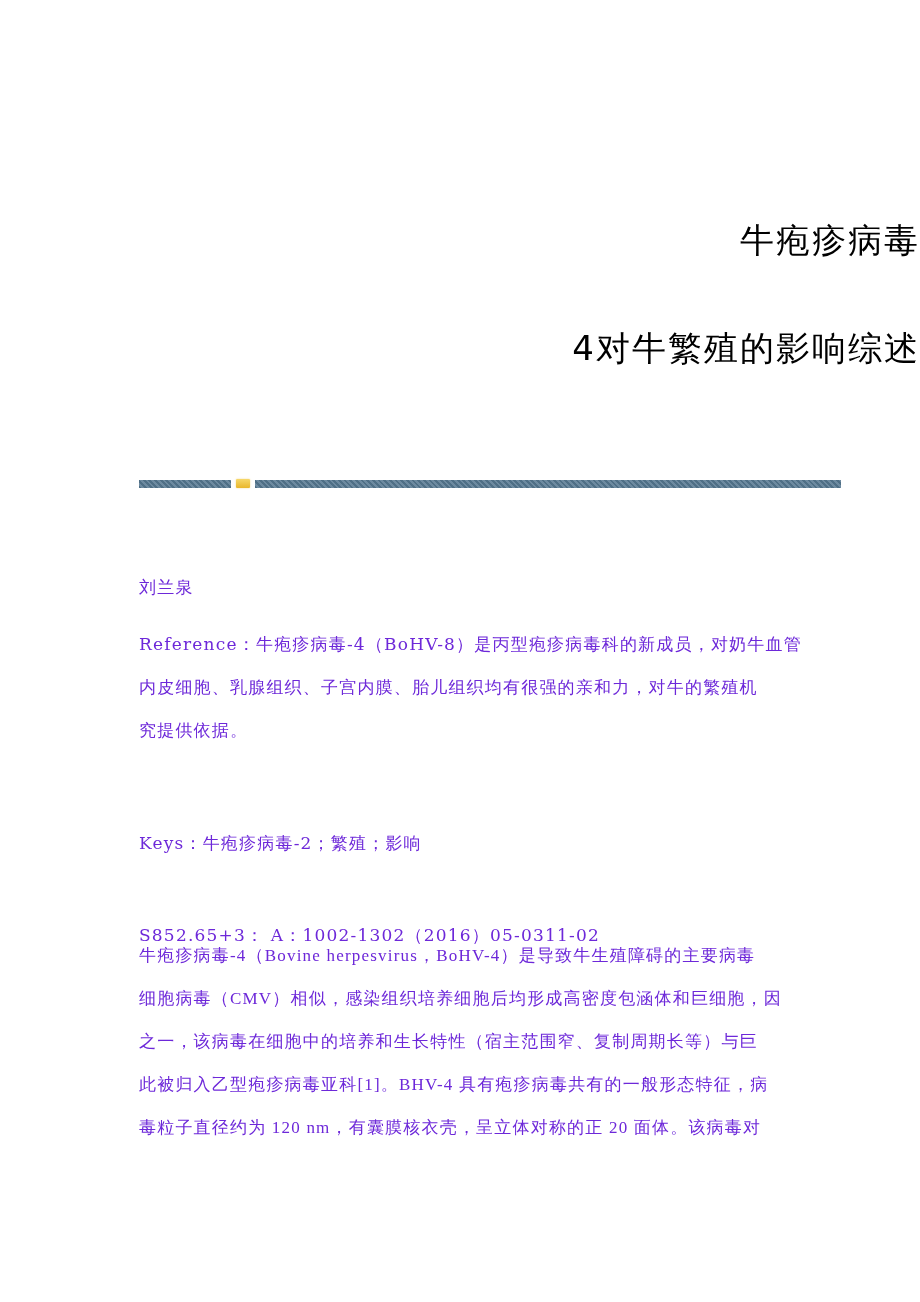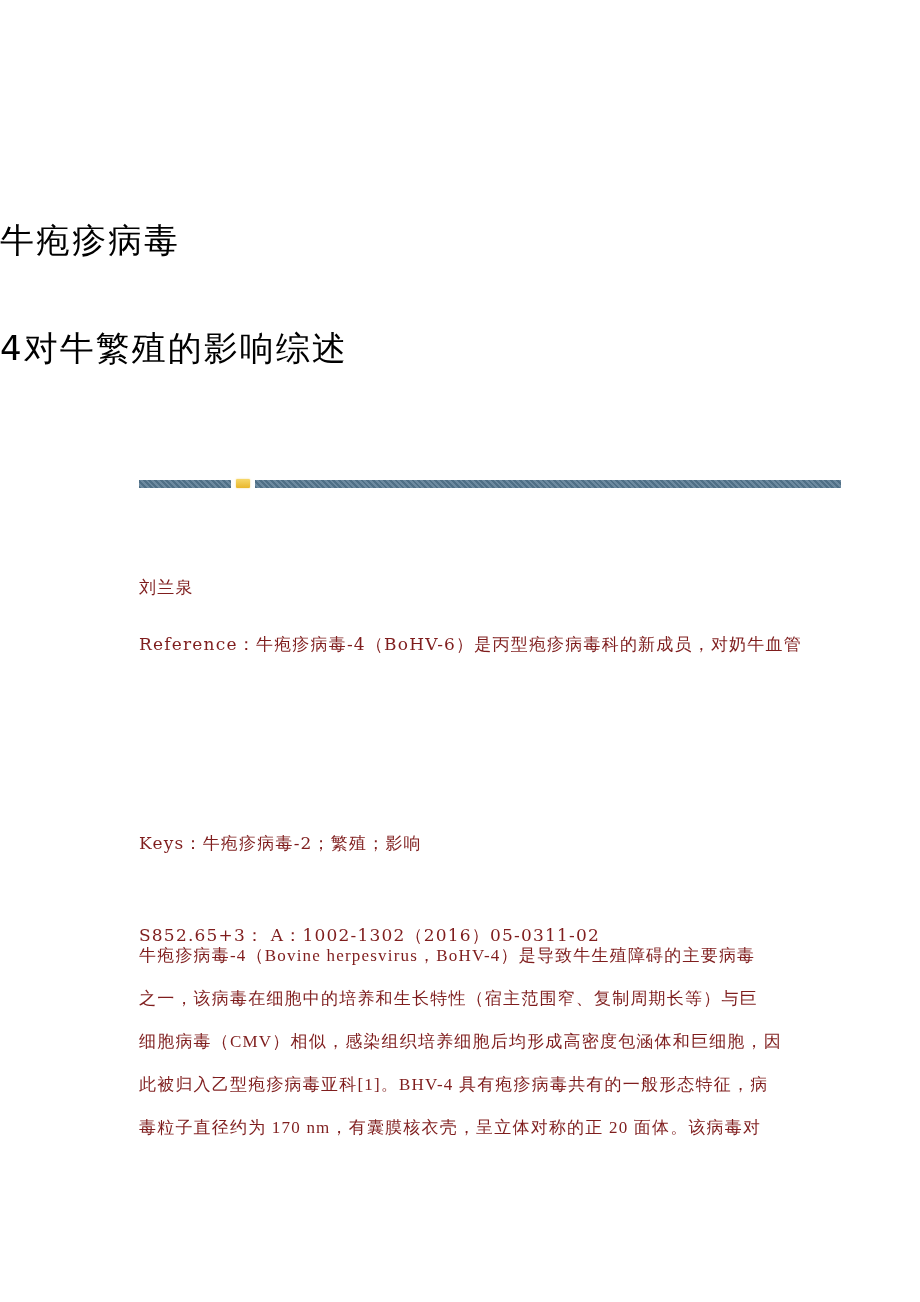--- a/index.html
+++ b/index.html
@@ -1,61 +1,63 @@
 <!DOCTYPE html>
 <html><head>
 <meta charset="utf-8">
 <style>
   html, body { margin: 0; padding: 0; background: #ffffff; }
   body { width: 920px; height: 1302px; position: relative; overflow: hidden;
          font-family: "DejaVu Serif", "Liberation Serif", serif; color: #111; }
-  .title { position: absolute; left: 0; width: 920px; text-align: left;
+  .title { position: absolute; left: 0; width: 920px; text-align: right;
            font-family: "DejaVu Sans", "Liberation Sans", sans-serif;
            font-size: 34px; letter-spacing: 2px; color: #000; }
   .title1 { top: 218px; }
   .title2 { top: 326px; }
   .divider { position: absolute; top: 479px; left: 139px; width: 702px; height: 10px; }
   .divider .bar-left { position: absolute; left: 0; top: 1px; width: 92px; height: 8px;
         background: repeating-linear-gradient(45deg, #4f6f86 0 2px, #6d8aa0 2px 4px); }
   .divider .bar-right { position: absolute; left: 116px; top: 1px; width: 586px; height: 8px;
         background: repeating-linear-gradient(45deg, #4f6f86 0 2px, #6d8aa0 2px 4px); }
   .divider .ornament { position: absolute; left: 97px; top: 0; width: 14px; height: 9px;
         background: linear-gradient(#f7d86a, #e9b72b); border-radius: 1px;
         box-shadow: 0 0 2px #f0d890; }
   .line { display: block; height: 29px; }
-  .para { position: absolute; left: 139px; font-size: 17px; letter-spacing: 1.2px; color: #7f1d1d; }
+  .para { position: absolute; left: 139px; font-size: 17px; letter-spacing: 1.2px; color: #6d28d9; }
   .para .line { height: 43px; line-height: 29px; }
 </style>
 </head>
 <body>
 
 <div class="title title1">牛疱疹病毒</div>
 <div class="title title2">4对牛繁殖的影响综述</div>
 
 <div class="divider">
   <div class="bar-left"></div>
   <div class="ornament"></div>
   <div class="bar-right"></div>
 </div>
 
 <div class="para" style="top:573px;">
   <span class="line">刘兰泉</span>
 </div>
 
 <div class="para" style="top:630px;">
-  <span class="line">Reference：牛疱疹病毒-4（BoHV-6）是丙型疱疹病毒科的新成员，对奶牛血管</span>
+  <span class="line">Reference：牛疱疹病毒-4（BoHV-8）是丙型疱疹病毒科的新成员，对奶牛血管</span>
+  <span class="line">内皮细胞、乳腺组织、子宫内膜、胎儿组织均有很强的亲和力，对牛的繁殖机</span>
+  <span class="line">究提供依据。</span>
 </div>
 
 <div class="para" style="top:829px;">
   <span class="line">Keys：牛疱疹病毒-2；繁殖；影响</span>
 </div>
 
 <div class="para" style="top:921px;">
   <span class="line">S852.65+3： A：1002-1302（2016）05-0311-02</span>
 </div>
 
 <div class="para" style="top:941px;font-family:Liberation Serif, serif;">
   <span class="line">牛疱疹病毒-4（Bovine herpesvirus，BoHV-4）是导致牛生殖障碍的主要病毒</span>
+  <span class="line">细胞病毒（CMV）相似，感染组织培养细胞后均形成高密度包涵体和巨细胞，因</span>
   <span class="line">之一，该病毒在细胞中的培养和生长特性（宿主范围窄、复制周期长等）与巨</span>
-  <span class="line">细胞病毒（CMV）相似，感染组织培养细胞后均形成高密度包涵体和巨细胞，因</span>
   <span class="line">此被归入乙型疱疹病毒亚科[1]。BHV-4 具有疱疹病毒共有的一般形态特征，病</span>
-  <span class="line">毒粒子直径约为 170 nm，有囊膜核衣壳，呈立体对称的正 20 面体。该病毒对</span>
+  <span class="line">毒粒子直径约为 120 nm，有囊膜核衣壳，呈立体对称的正 20 面体。该病毒对</span>
 </div>
 
 </body></html>

